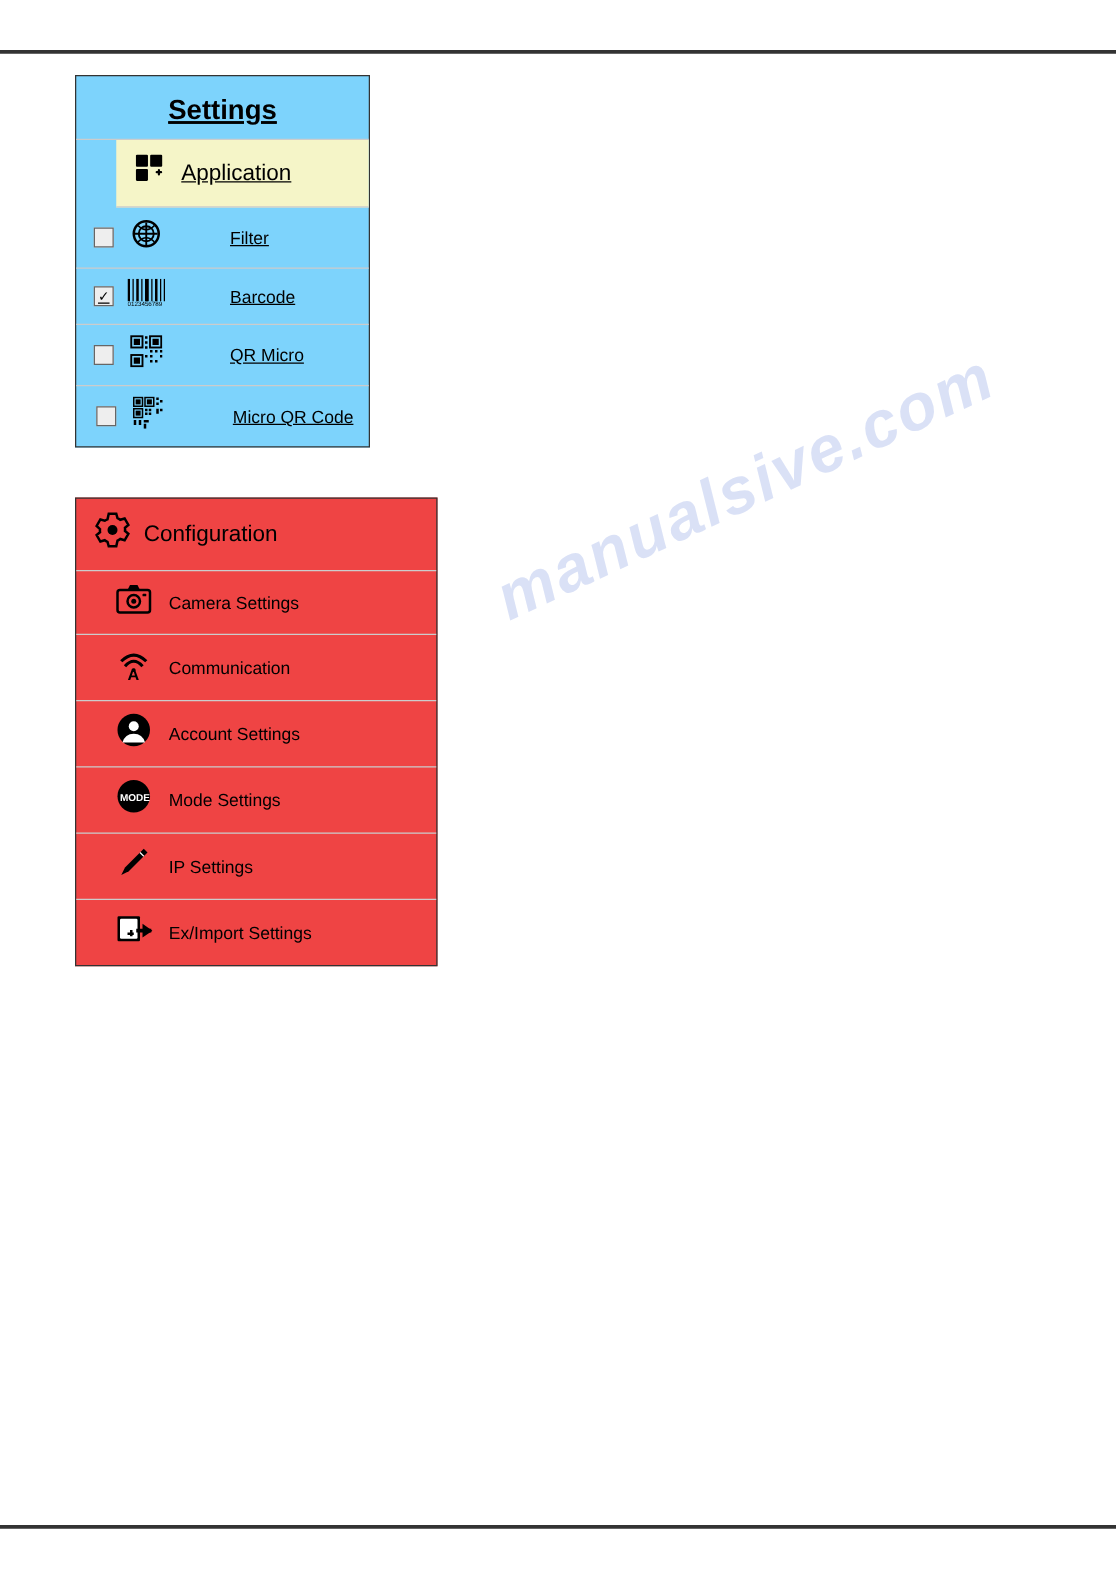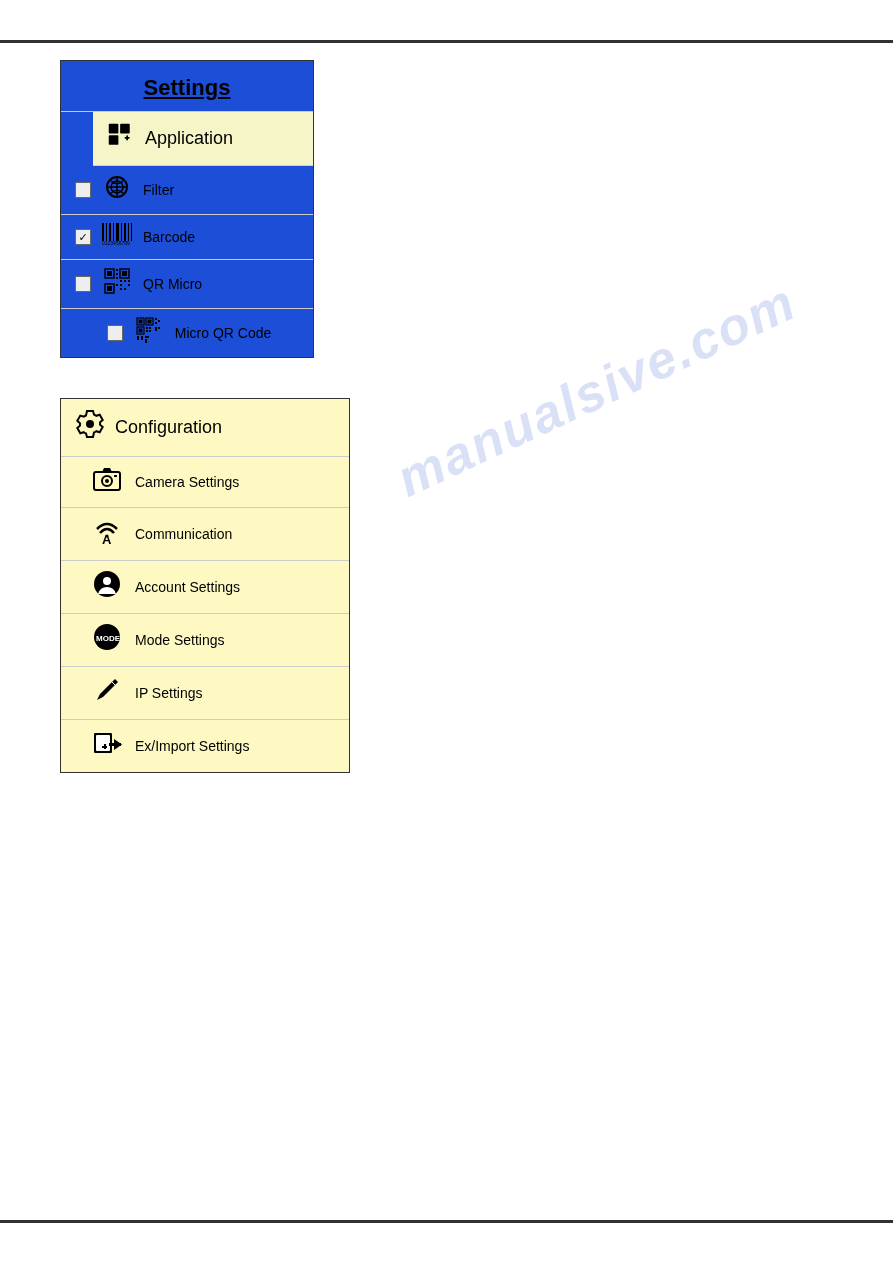--- a/index.html
+++ b/index.html
@@ -26,22 +26,23 @@
     }
     .page-content {
       padding: 60px 60px 60px 60px;
       display: flex;
       flex-direction: column;
       align-items: flex-start;
       gap: 40px;
     }
     .settings-box {
       border: 1.5px solid #333;
-      width: 254px;
-      background: #1d4ed8;
+      width: 236px;
+      background: #7dd3fc;
+      text-decoration: underline;
     }
     .settings-title {
       text-align: center;
       font-size: 22px;
       font-weight: bold;
       text-decoration: underline;
       padding: 14px 0 10px 0;
       border-bottom: 1px solid #ccc;
     }
     .section-header {
@@ -88,27 +89,28 @@
       background: #eee;
     }
     .menu-item-icon {
       font-size: 22px;
       width: 32px;
       text-align: center;
       flex-shrink: 0;
     }
     .menu-item-label {
       font-size: 14px;
+      margin-left: 41px;
     }
 
     
     .config-box {
       border: 1.5px solid #333;
       width: 290px;
-      background: #fef9c3;
+      background: #ef4444;
     }
     .config-header {
       display: flex;
       align-items: center;
       gap: 10px;
       padding: 10px 14px;
       border-bottom: 1px solid #ccc;
     }
     .config-header-icon {
       font-size: 26px;

